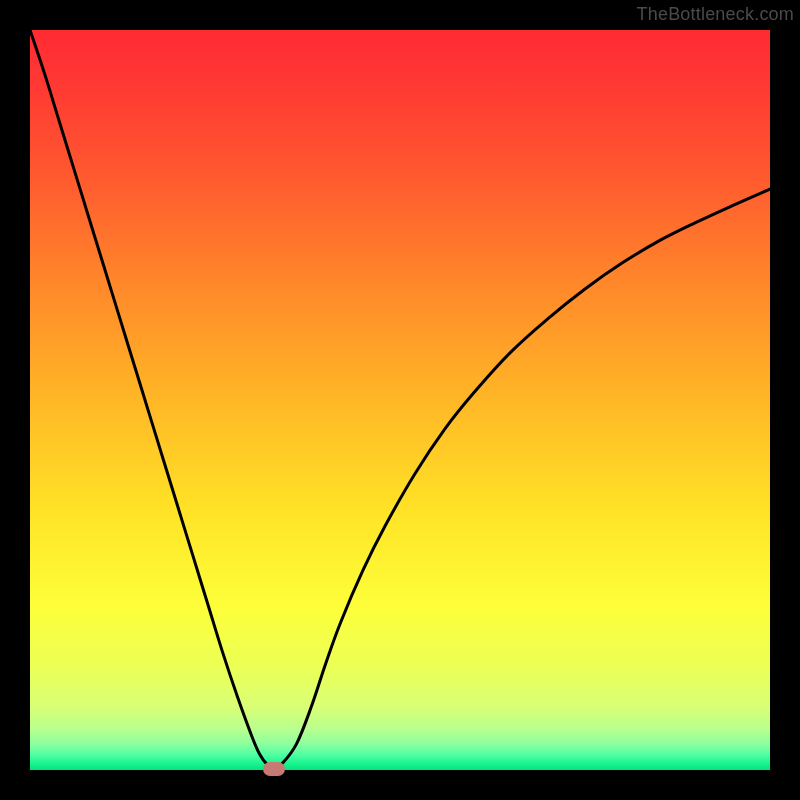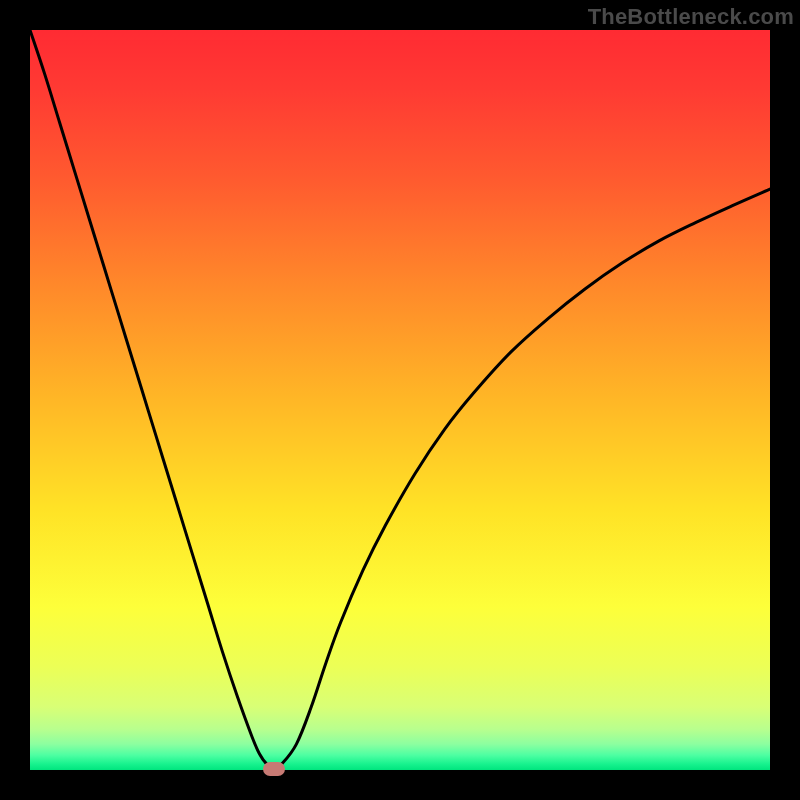--- a/index.html
+++ b/index.html
@@ -24,22 +24,22 @@
     left: 0;
     top: 0;
     width: 740px;
     height: 740px;
   }
   .watermark {
     position: absolute;
     top: 4px;
     right: 6px;
     color: #4a4a4a;
-    font-size: 22px;
-    font-weight: 700;
+    font-size: 18px;
+    font-weight: 400;
     letter-spacing: 0.2px;
     z-index: 5;
   }
   .marker {
     position: absolute;
     width: 22px;
     height: 14px;
     border-radius: 7px;
     z-index: 3;
   }

